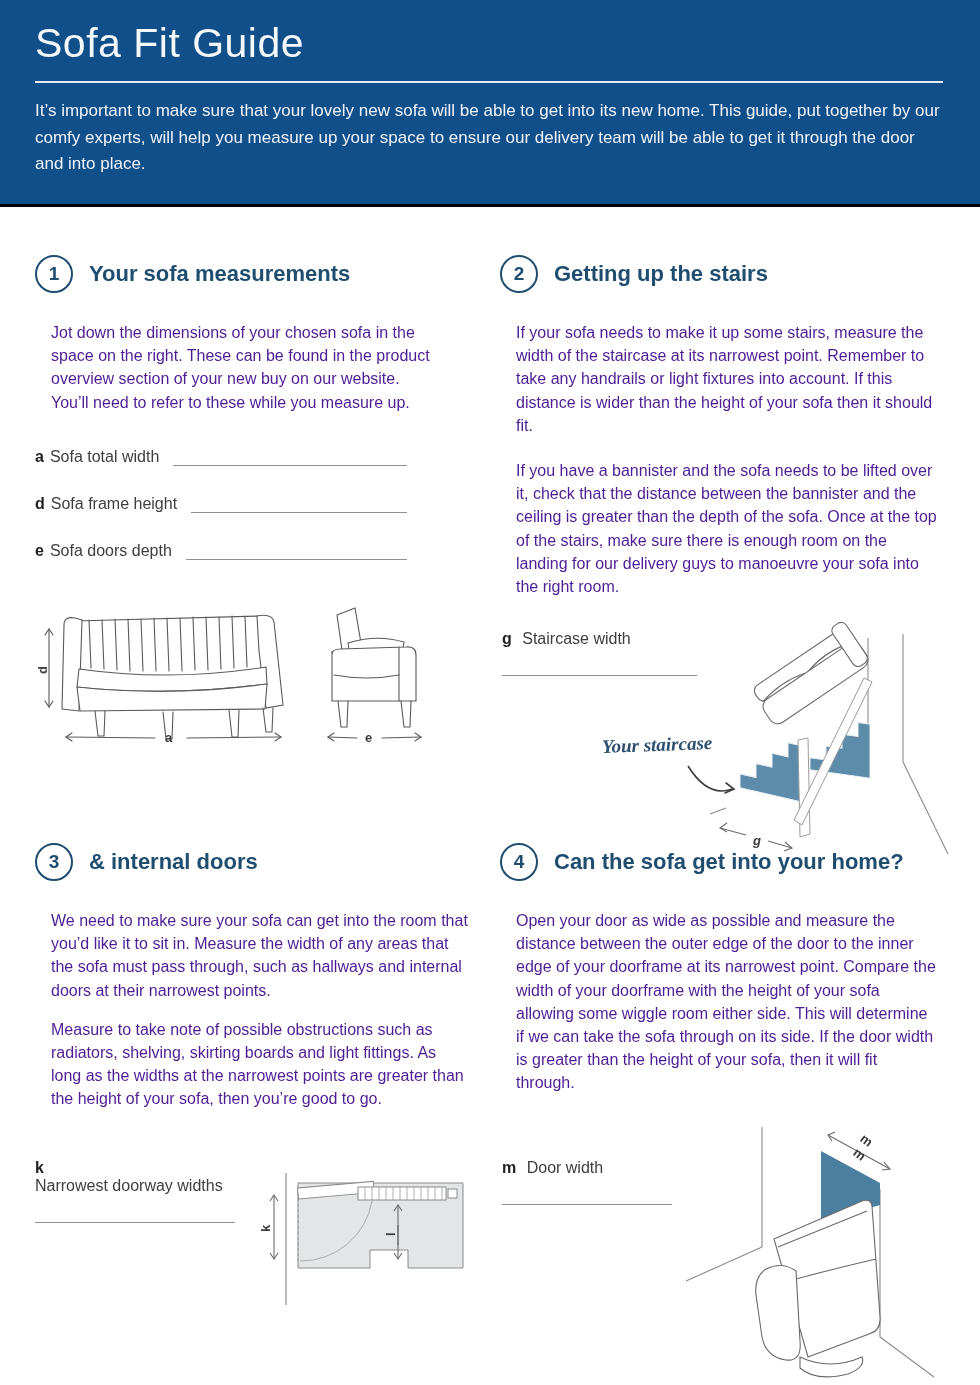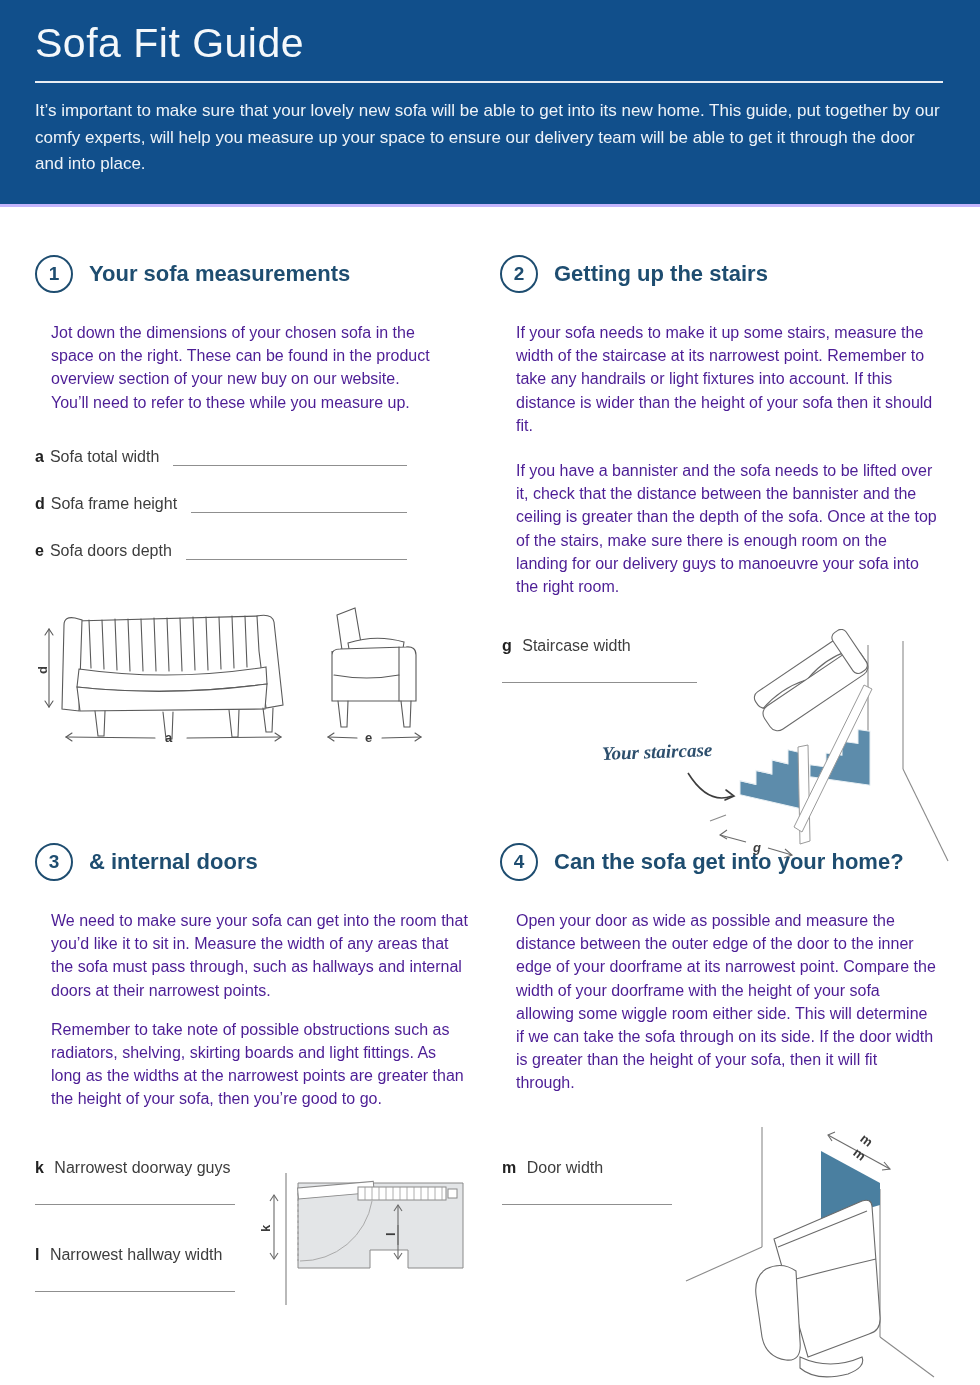--- a/index.html
+++ b/index.html
@@ -1,20 +1,20 @@
 <!DOCTYPE html>
 <html><head>
 <meta charset="utf-8">
 <style>
   html,body{margin:0;padding:0;background:#ffffff;}
   .page{position:relative;width:980px;height:1385px;background:#ffffff;overflow:hidden;
         font-family:"Liberation Sans","DejaVu Sans",sans-serif;color:#3d3d3d;}
   
   .header{position:absolute;left:0;top:0;width:980px;height:207px;background:#114f8b;
-          border-bottom:3px solid #c4b5fd;box-sizing:border-box;padding:20px 35px 16px 35px;color:#fff;}
+          border-bottom:3px solid #000000;box-sizing:border-box;padding:20px 35px 16px 35px;color:#fff;}
   .header h1{margin:0;font-size:41px;font-weight:400;letter-spacing:.5px;color:#f4f8fb;}
   .header .rule{height:0;border-bottom:2px solid #e9eef4;margin-top:14px;width:908px;}
   .header .intro{margin-top:15px;width:905px;font-size:17px;font-weight:300;line-height:1.57;color:#eef3f8;}
   
   .section{position:absolute;}
   .sec1{left:35px;top:255px;width:420px;}
   .sec2{left:500px;top:255px;width:455px;}
   .sec3{left:35px;top:843px;width:450px;}
   .sec4{left:500px;top:843px;width:455px;}
   .sec-head{display:flex;align-items:center;gap:16px;}
@@ -27,21 +27,21 @@
   .fields-inline{margin-top:34px;}
   .field-inline{display:flex;align-items:flex-end;margin-bottom:29px;width:372px;}
   .field-letter{font-weight:700;color:#222;font-size:16px;margin-right:6px;}
   .field-label{font-size:16px;color:#3d3d3d;white-space:nowrap;}
   .field-inline .write-line{flex:1;border-bottom:1.5px solid #8f8f8f;margin-left:14px;height:14px;}
   .field-block{width:195px;}
   .field-block .write-line{border-bottom:1.5px solid #8f8f8f;margin-top:27px;height:0;}
   
   .illus{position:relative;}
   .sec1-illus{margin-top:14px;height:170px;}
-  .sec2-illus{margin-top:31px;height:238px;text-decoration:underline;}
+  .sec2-illus{margin-top:24px;height:238px;text-decoration:underline;}
   .sec3-illus{margin-top:42px;height:168px;}
   .sec4-illus{margin-top:24px;height:262px;}
   .abs{position:absolute;}
   .annotation{font-family:"Liberation Serif","DejaVu Serif",serif;font-style:italic;
               font-size:19px;font-weight:600;color:#2d4f6d;transform:rotate(-2deg);}
   svg text{font-family:"Liberation Sans","DejaVu Sans",sans-serif;}
   svg .dim{font-size:13px;font-weight:700;fill:#3c3c3c;}
 </style>
 </head>
 <body>
@@ -191,34 +191,27 @@
   </div>
 
   <div class="section sec3">
     <div class="sec-head">
       <div class="badge">3</div>
       <div class="sec-title">
         <div>&amp; internal doors</div>
       </div>
     </div>
     <p class="first">We need to make sure your sofa can get into the room that you’d like it to sit in. Measure the width of any areas that the sofa must pass through, such as hallways and internal doors at their narrowest points.</p>
-    <p style="margin-top:10px">Remember to take note of possible obstructions such as radiators, shelving, skirting boards and light fittings. As long as the widths at the narrowest points are greater than the height of your sofa, then you’re good to go.</p>
+    <p style="margin-top:10px">Measure to take note of possible obstructions such as radiators, shelving, skirting boards and light fittings. As long as the widths at the narrowest points are greater than the height of your sofa, then you’re good to go.</p>
 
     <div class="illus sec3-illus">
       <div class="abs field-block" style="left:0;top:6px;width:200px">
         <div>
           <span class="field-letter">k</span>
-          <span class="field-label">Narrowest doorway guys</span>
-        </div>
-        <div class="write-line"></div>
-      </div>
-      <div class="abs field-block" style="left:0;top:93px;width:200px">
-        <div>
-          <span class="field-letter">l</span>
-          <span class="field-label">Narrowest hallway width</span>
+          <span class="field-label">Narrowest doorway widths</span>
         </div>
         <div class="write-line"></div>
       </div>
 
       <svg class="abs" style="left:223px;top:20px" width="222" height="136" viewBox="0 0 222 136">
 
         <path d="M40,10 L205,10 L205,95 L150,95 L150,77 L112,77 L112,95 L40,95 Z" fill="#e3e5e7" stroke="#8a8a8a" stroke-width="1"></path>
 
         <line x1="28" y1="0" x2="28" y2="132" stroke="#8a8a8a" stroke-width="1.2"></line>
 

